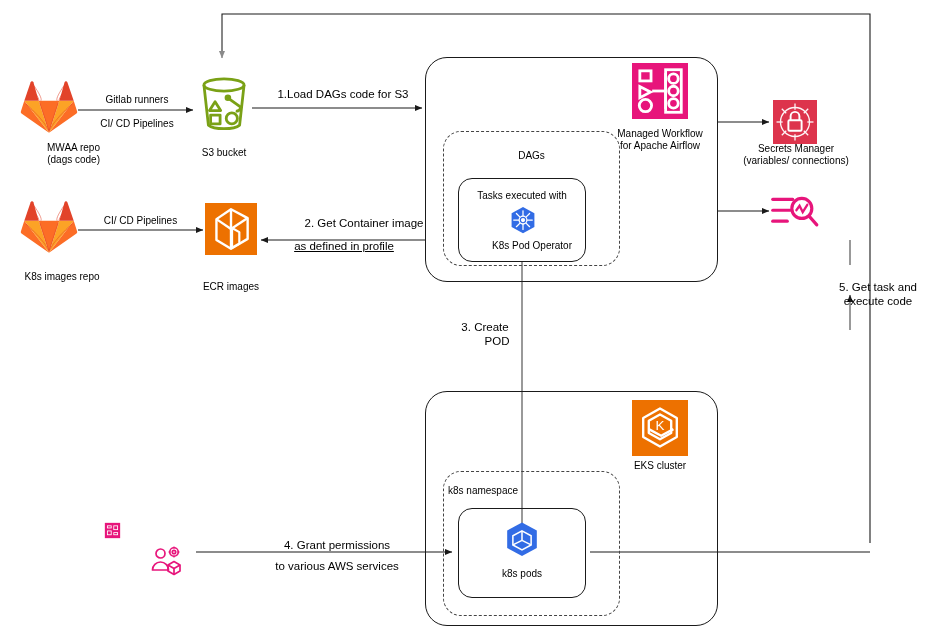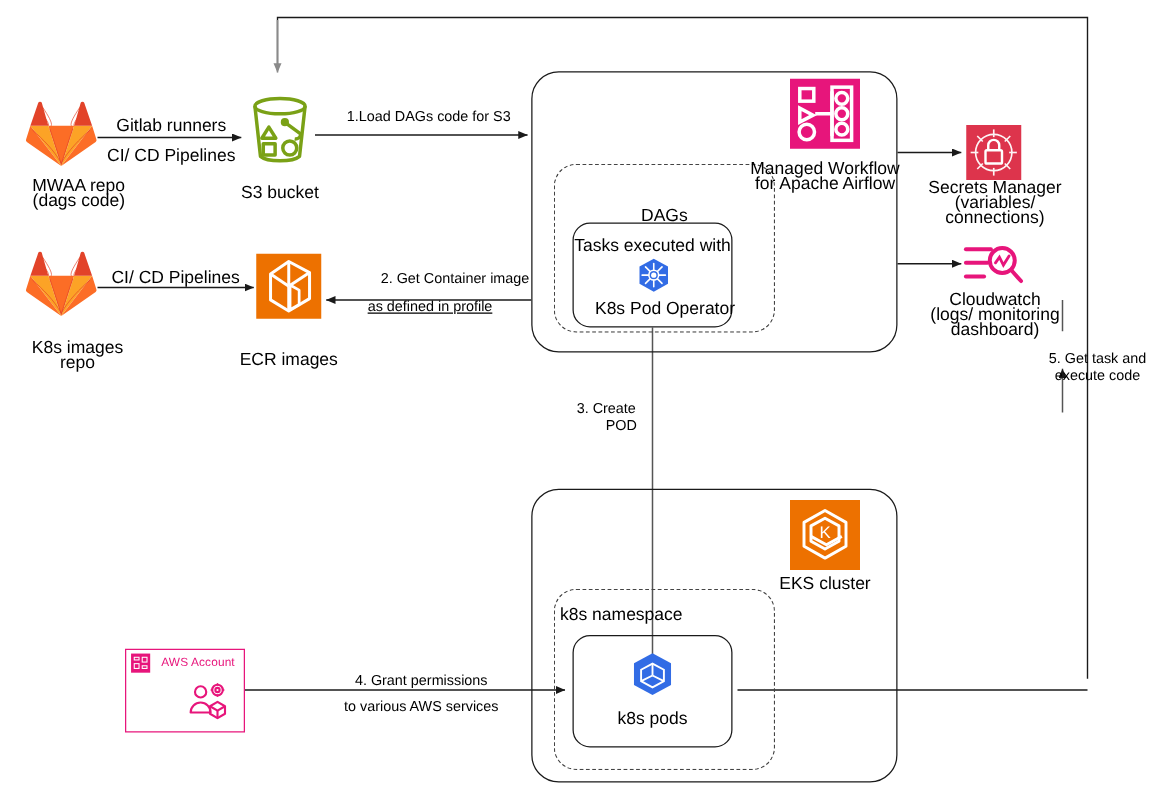--- a/index.html
+++ b/index.html
@@ -1,18 +1,18 @@
 <!DOCTYPE html>
 <html><head>
 <meta charset="utf-8">
 <style>
   html,body{margin:0;padding:0;background:#ffffff;}
   body{width:936px;height:640px;overflow:hidden;font-family:"Liberation Sans",sans-serif;color:#000;}
   #stage{position:relative;width:936px;height:640px;background:#fff;}
-  .lbl{position:absolute;font-size:14px;line-height:12px;color:#000;text-align:center;white-space:pre-line;}
+  .lbl{position:absolute;font-size:10px;line-height:12px;color:#000;text-align:center;white-space:pre-line;}
   .lbl-big{font-size:11.5px;line-height:15px;}
   .box{position:absolute;box-sizing:border-box;}
   .rr{border:1px solid #1a1a1a;border-radius:22px;background:transparent;}
   .rr-dash{border:1px dashed #444;border-radius:18px;background:transparent;}
   .rr-sm{border:1px solid #1a1a1a;border-radius:14px;background:transparent;}
   .icon{position:absolute;}
   svg{display:block;overflow:visible;}
   #wires{position:absolute;left:0;top:0;width:936px;height:640px;pointer-events:none;}
   .awsacct{position:absolute;box-sizing:border-box;border:1.6px solid #E7157B;background:#fff;}
   .awsacct-title{position:absolute;font-size:9.5px;color:#E7157B;left:28px;top:5px;letter-spacing:.1px;}
@@ -53,21 +53,21 @@
 
     <path d="M590,552 L870,552" fill="none" stroke="#1a1a1a" stroke-width="1.1"></path>
     <path d="M850,330 L850,295" fill="none" stroke="#555" stroke-width="1.2" marker-end="url(#ah)"></path>
     <path d="M850,265 L850,240" fill="none" stroke="#555" stroke-width="1.2"></path>
   </svg>
 
   <div class="box rr" style="left:425px;top:57px;width:293px;height:225px;"></div>
 
   <div class="box rr-dash" style="left:443px;top:131px;width:177px;height:135px;"></div>
 
-  <div class="lbl" style="left:443px;top:150px;width:177px;margin-top:16px;">DAGs</div>
+  <div class="lbl" style="left:443px;top:150px;width:177px;">DAGs</div>
 
   <div class="box rr-sm" style="left:458px;top:178px;width:128px;height:84px;"></div>
 
   <div class="lbl" style="left:458px;top:190px;width:128px;">Tasks executed with</div>
 
   <div class="icon" style="left:508px;top:206px;">
     <svg width="30" height="30" viewBox="0 0 100 100">
       <polygon points="50,3 88,24 88,70 50,91 12,70 12,24" fill="#326CE5"></polygon>
       <g fill="none" stroke="#ffffff" stroke-width="4.2" stroke-linecap="round">
         <circle cx="50" cy="47" r="13"></circle>
@@ -254,26 +254,21 @@
       </g>
       <g stroke="#E7157B" stroke-width="7" fill="none">
         <circle cx="70" cy="36" r="22"></circle>
         <line x1="86" y1="53" x2="103" y2="72" stroke-linecap="round"></line>
       </g>
       <g stroke="#E7157B" stroke-width="5" fill="none" stroke-linecap="round">
         <path d="M58,40 L65,30 L72,44 L82,28"></path>
       </g>
     </svg>
   </div>
-  <div class="lbl" style="left:731px;top:233px;width:130px;">Cloudwatch
-(logs/ monitoring dashboard)</div>
-
-  <div class="awsacct" style="left:100px;top:519px;width:96px;height:67px;">
-    <div class="awsacct-title">AWS Account</div>
-  </div>
+
 
   <div class="icon" style="left:104px;top:522px;">
     <svg width="17" height="17" viewBox="0 0 40 40">
       <rect x="2" y="2" width="36" height="36" fill="#E7157B"></rect>
       <g fill="#ffffff">
         <rect x="7" y="8" width="11" height="7"></rect>
         <rect x="7" y="20" width="11" height="11"></rect>
         <rect x="22" y="8" width="11" height="11"></rect>
         <rect x="22" y="24" width="11" height="7"></rect>
       </g>

